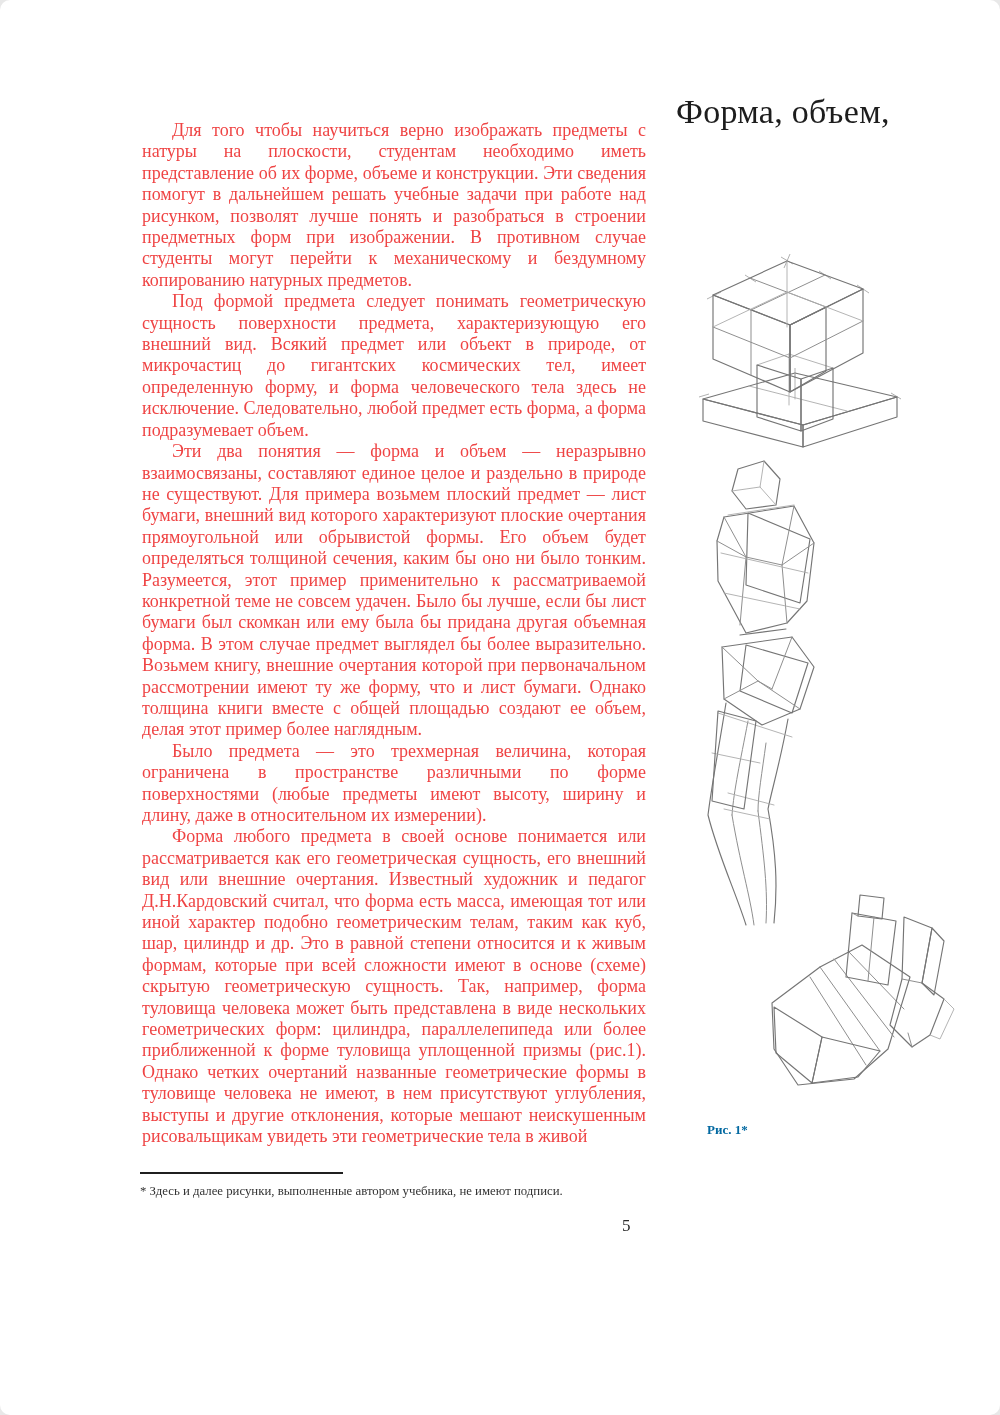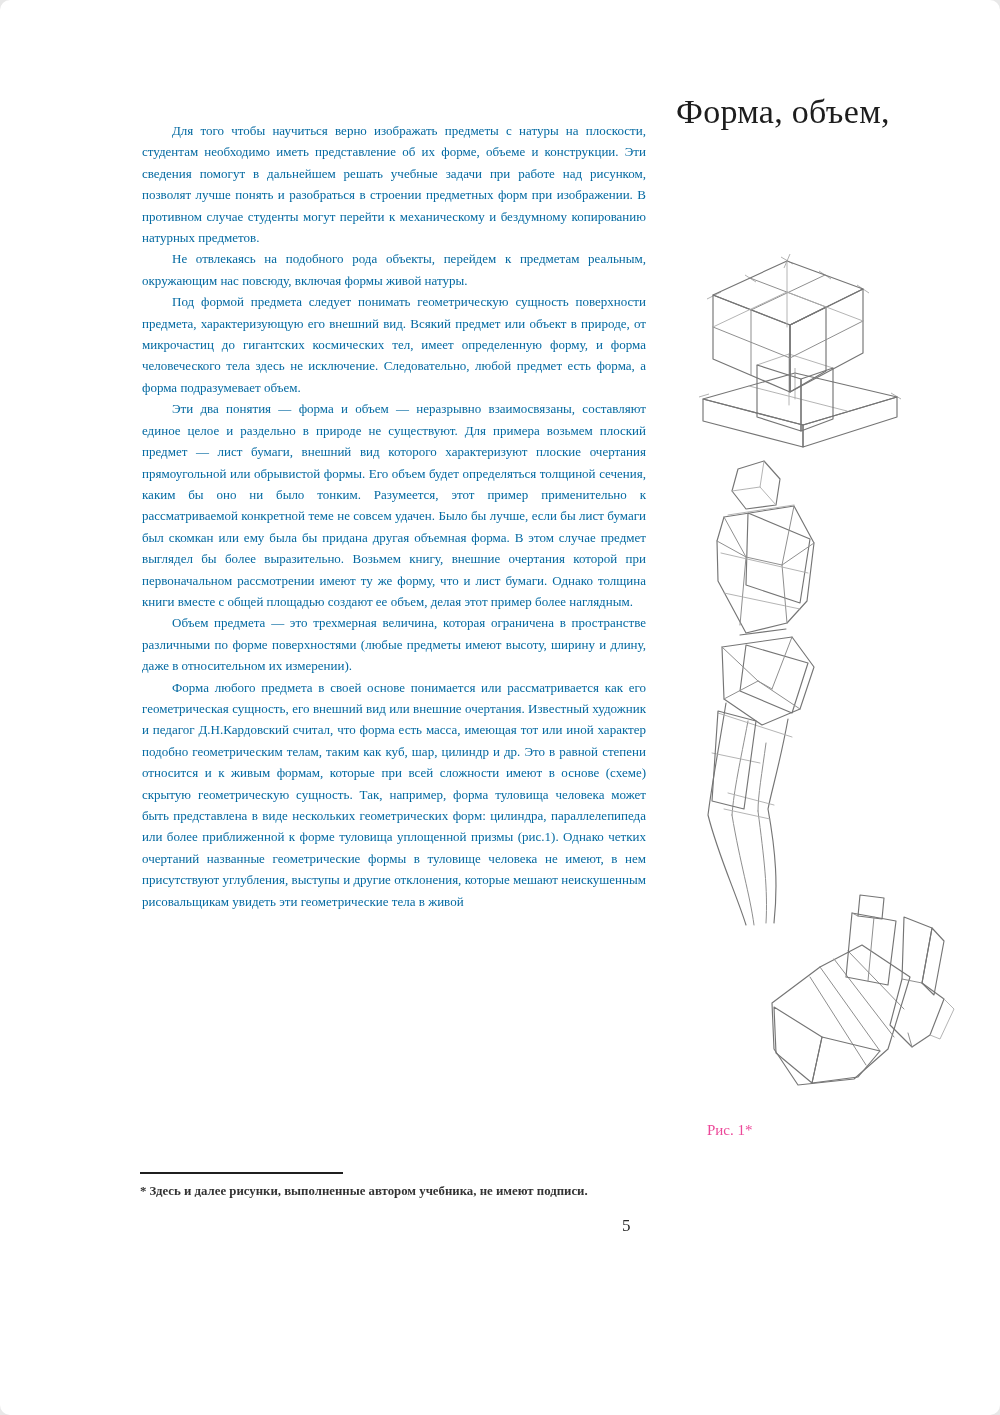--- a/index.html
+++ b/index.html
@@ -3,43 +3,43 @@
 <meta charset="utf-8">
 <style>
   html,body { margin:0; padding:0; background:#e8e8e8; }
   .page {
     position:relative; width:1000px; height:1415px; margin:0 auto;
     background:#ffffff; overflow:hidden;
     font-family:"Liberation Serif", serif; color:#262626;border-radius:10px;
   }
   .article {
     position:absolute; left:142px; top:120px; width:504px;
-    font-size:13px; line-height:21.4px; text-align:justify;
-    color:#0369a1;
+    font-size:18px; line-height:21.4px; text-align:justify;
+    color:#ef4444;
   }
   .para { margin:0; text-indent:30px; }
   .para .bold   { font-weight:bold; }
   .para .italic { }
   .chapter-title {
     position:absolute; left:676px; top:88px; width:300px;
     font-size:34px; line-height:47px; color:#1d1d1d;
     font-weight:normal; letter-spacing:0.3px;
   }
   .chapter-title div { white-space:nowrap; }
   .fig-caption {
     position:absolute; left:707px; top:1122px;
-    font-size:15px; color:#ec4899;
+    font-size:13px; color:#0369a1;font-weight:bold;
   }
   .footnote-rule {
     position:absolute; left:140px; top:1172px; width:203px; height:0;
     border-top:2px solid #1f1f1f;
   }
   .footnote {
     position:absolute; left:140px; top:1183px; width:540px;
-    font-size:12.8px; line-height:17px; color:#333333; text-align:left;font-weight:bold;
+    font-size:12.8px; line-height:17px; color:#333333; text-align:left;
   }
   .page-number {
     position:absolute; left:622px; top:1216px;
     font-size:17px; color:#2a2a2a;
   }
   .sk { position:absolute; }
   .pencil        { fill:none; stroke:#757575; stroke-width:1.15; stroke-linecap:round; stroke-linejoin:round; }
   .pencil-soft   { fill:none; stroke:#8f8f8f; stroke-width:1;    stroke-linecap:round; stroke-linejoin:round; }
   .pencil-light  { fill:none; stroke:#ababab; stroke-width:0.9;  stroke-linecap:round; stroke-linejoin:round; }
   .tick          { fill:none; stroke:#9c9c9c; stroke-width:0.8; }
@@ -48,24 +48,23 @@
 <body>
 
 <div class="page">
 
   <div class="chapter-title">
     <div>Форма, объем,</div>
   </div>
 
   <div class="article">
       <p class="para"><span>Для того чтобы научиться верно изображать предметы с натуры на плоскости, студентам необходимо иметь представление об их форме, объеме и конструкции. Эти сведения помогут в дальнейшем решать учебные задачи при работе над рисунком, позволят лучше понять и разобраться в строении предметных форм при изображении. В противном случае студенты могут перейти к механическому и бездумному копированию натурных предметов.</span></p>
-      <p class="para"><span>Не отвлекаясь на подобного рода объекты, перейдем к предметам реальным, окружающим нас повсюду, включая формы живой натуры.</span></p>
       <p class="para"><span>Под </span><span class="italic">формой</span><span> предмета следует понимать геометрическую сущность поверхности предмета, характеризующую его внешний вид. Всякий предмет или объект в природе, от микрочастиц до гигантских космических тел, имеет определенную форму, и форма человеческого тела здесь не исключение. Следовательно, любой предмет есть форма, а форма подразумевает </span><span class="italic">объем.</span></p>
       <p class="para"><span>Эти два понятия — форма и объем — неразрывно взаимосвязаны, составляют единое целое и раздельно в природе не существуют. Для примера возьмем плоский предмет — лист бумаги, внешний вид которого характеризуют плоские очертания прямоугольной или обрывистой формы. Его объем будет определяться толщиной сечения, каким бы оно ни было тонким. Разумеется, этот пример применительно к рассматриваемой конкретной теме не совсем удачен. Было бы лучше, если бы лист бумаги был скомкан или ему была бы придана другая объемная форма. В этом случае предмет выглядел бы более выразительно. Возьмем книгу, внешние очертания которой при первоначальном рассмотрении имеют ту же форму, что и лист бумаги. Однако толщина книги вместе с общей площадью создают ее объем, делая этот пример более наглядным.</span></p>
-      <p class="para"><span class="italic">Объем предмета</span><span> — это трехмерная величина, которая ограничена в пространстве различными по форме поверхностями (любые предметы имеют высоту, ширину и длину, даже в относительном их измерении).</span></p>
+      <p class="para"><span class="italic">Было предмета</span><span> — это трехмерная величина, которая ограничена в пространстве различными по форме поверхностями (любые предметы имеют высоту, ширину и длину, даже в относительном их измерении).</span></p>
       <p class="para"><span>Форма любого предмета в своей основе понимается или рассматривается как его геометрическая сущность, его внешний вид или внешние очертания. Известный художник и педагог Д.Н.Кардовский считал, что форма есть масса, имеющая тот или иной характер подобно геометрическим телам, таким как куб, шар, цилиндр и др. Это в равной степени относится и к живым формам, которые при всей сложности имеют в основе (схеме) скрытую геометрическую сущность. Так, например, форма туловища человека может быть представлена в виде нескольких геометрических форм: цилиндра, параллелепипеда или более приближенной к форме туловища уплощенной призмы (рис.1). Однако четких очертаний названные геометрические формы в туловище человека не имеют, в нем присутствуют углубления, выступы и другие отклонения, которые мешают неискушенным рисовальщикам увидеть эти геометрические тела в живой</span></p>
     </div>
 
   <svg class="sk" style="left:695px; top:247px;" width="212" height="202" viewBox="0 0 212 202" aria-hidden="true">
     <defs>
       <pattern id="c-h1" width="5" height="5" patternUnits="userSpaceOnUse" patternTransform="rotate(40)">
         <line x1="0" y1="0" x2="0" y2="5" stroke="#8c8c8c" stroke-width="1"></line>
       </pattern>
       <pattern id="c-h2" width="6" height="6" patternUnits="userSpaceOnUse" patternTransform="rotate(68)">
         <line x1="0" y1="0" x2="0" y2="6" stroke="#9e9e9e" stroke-width="0.9"></line>

